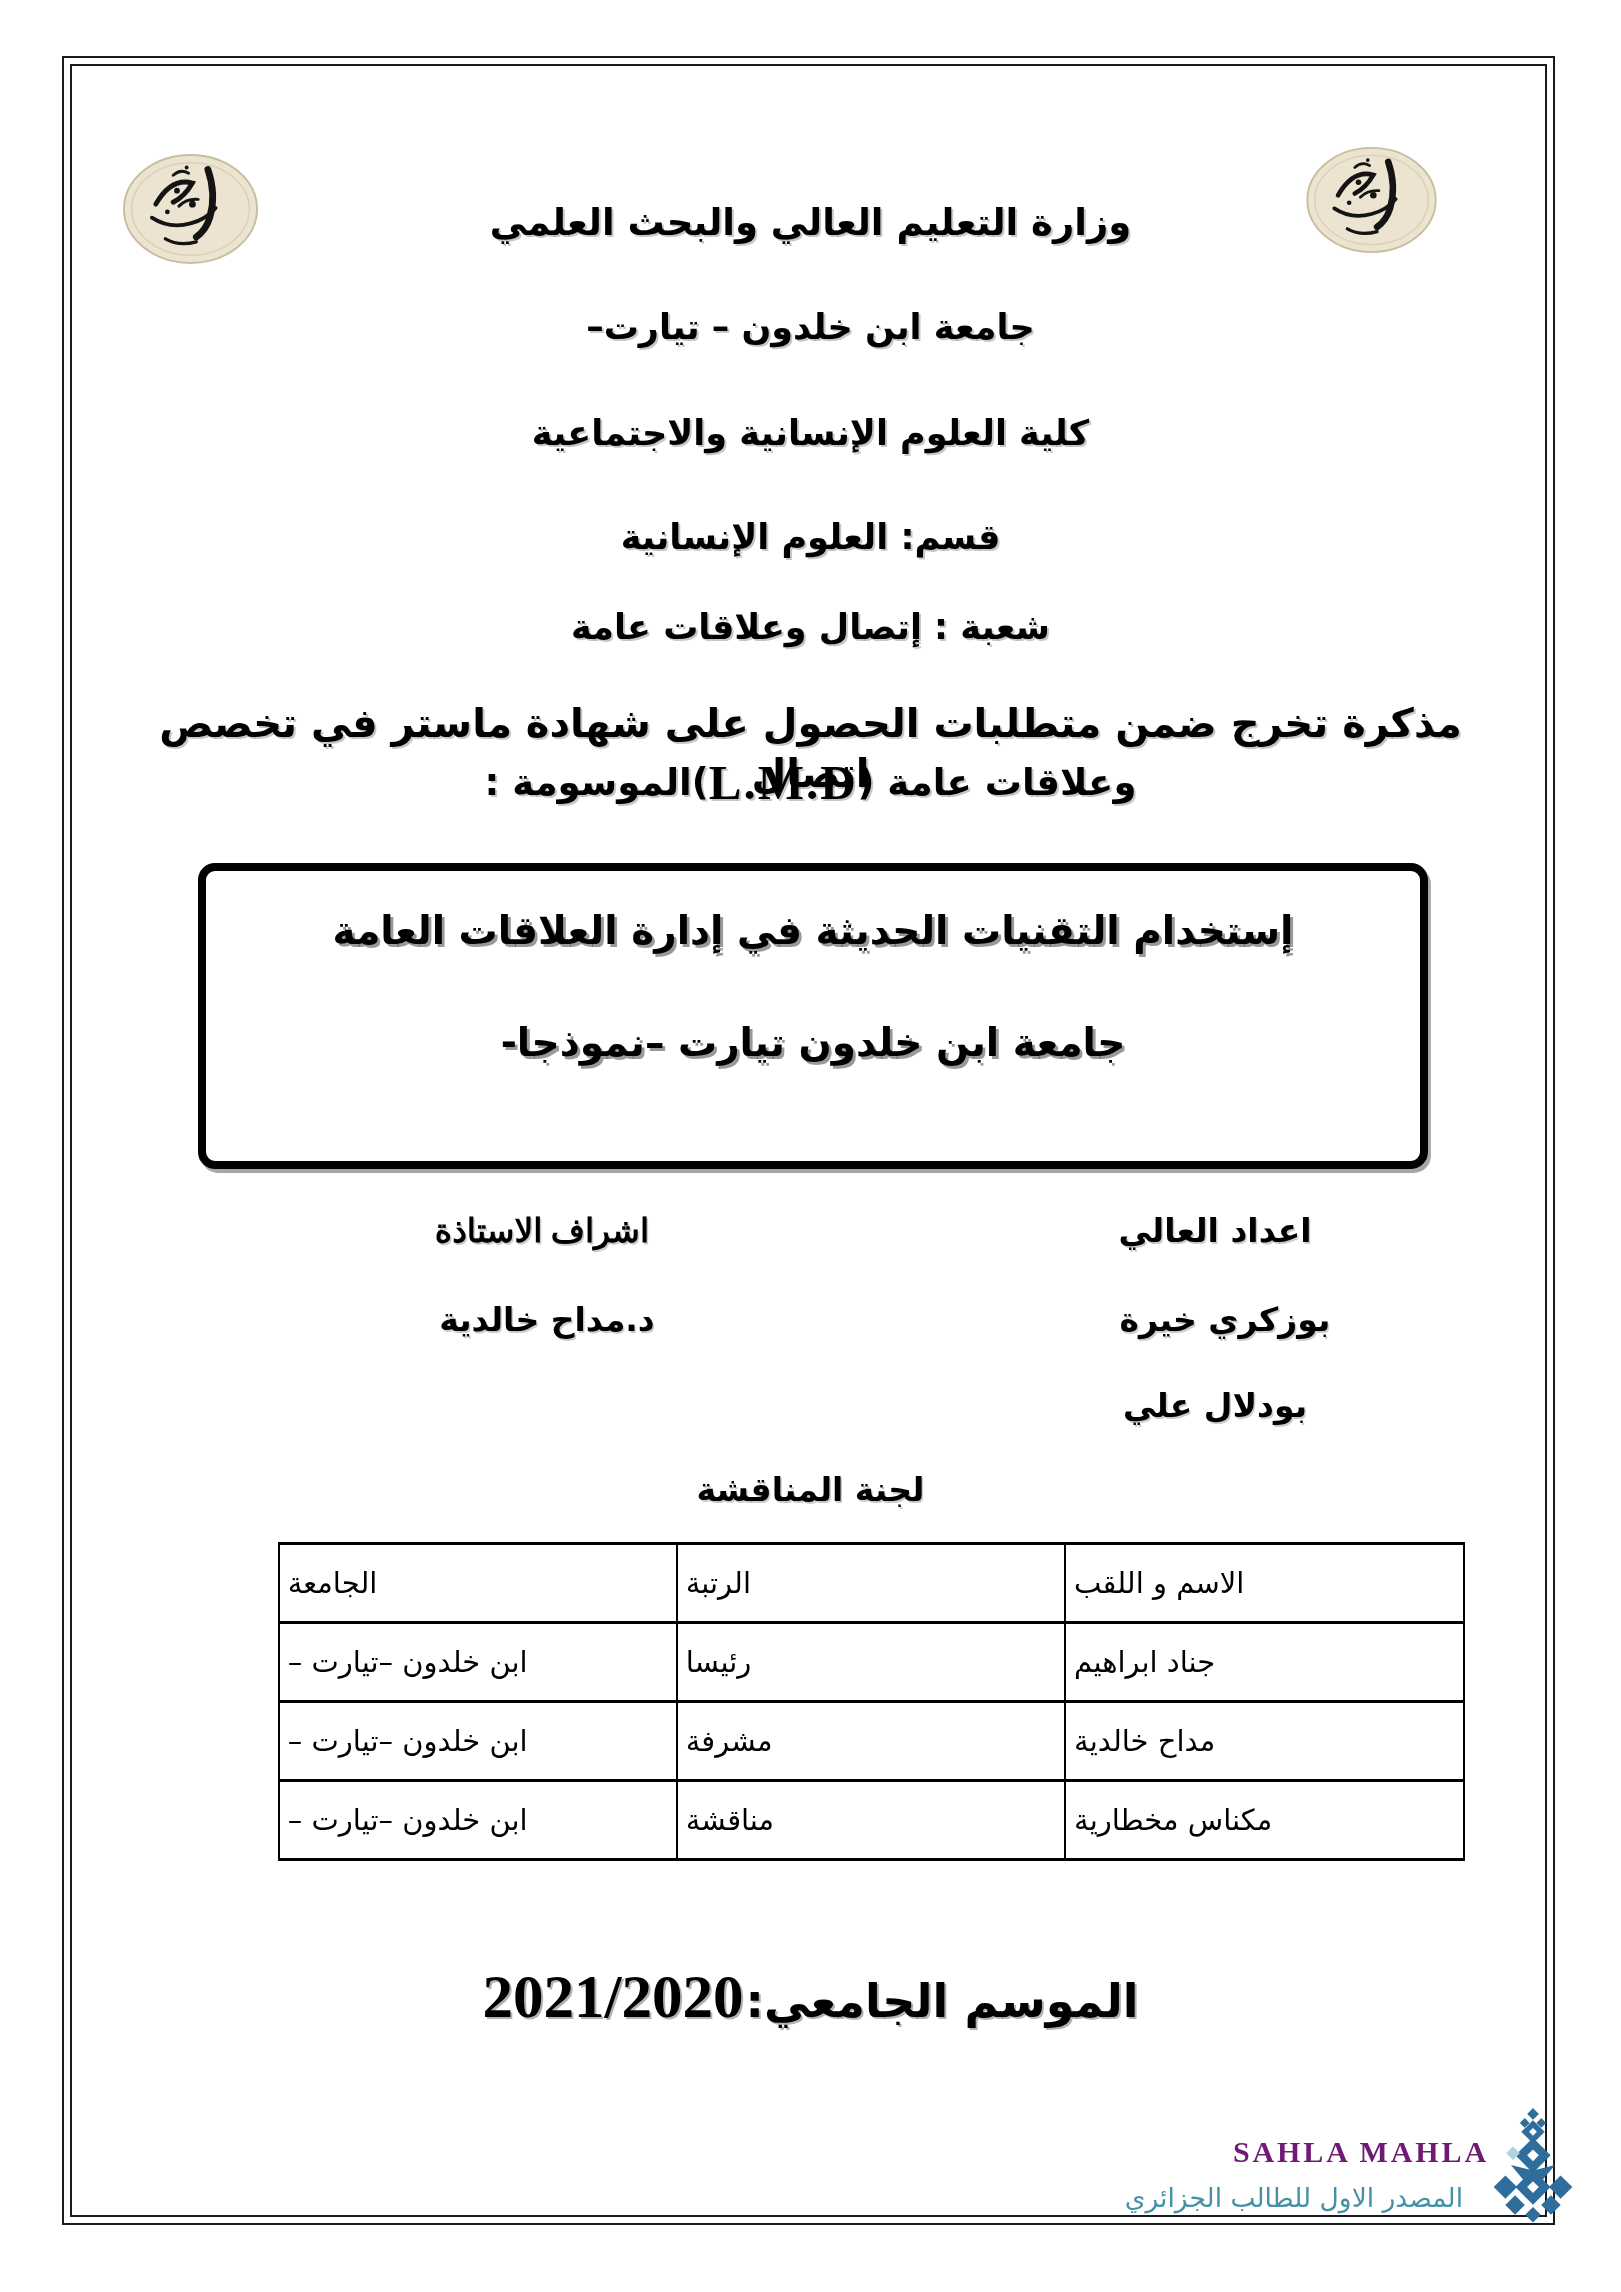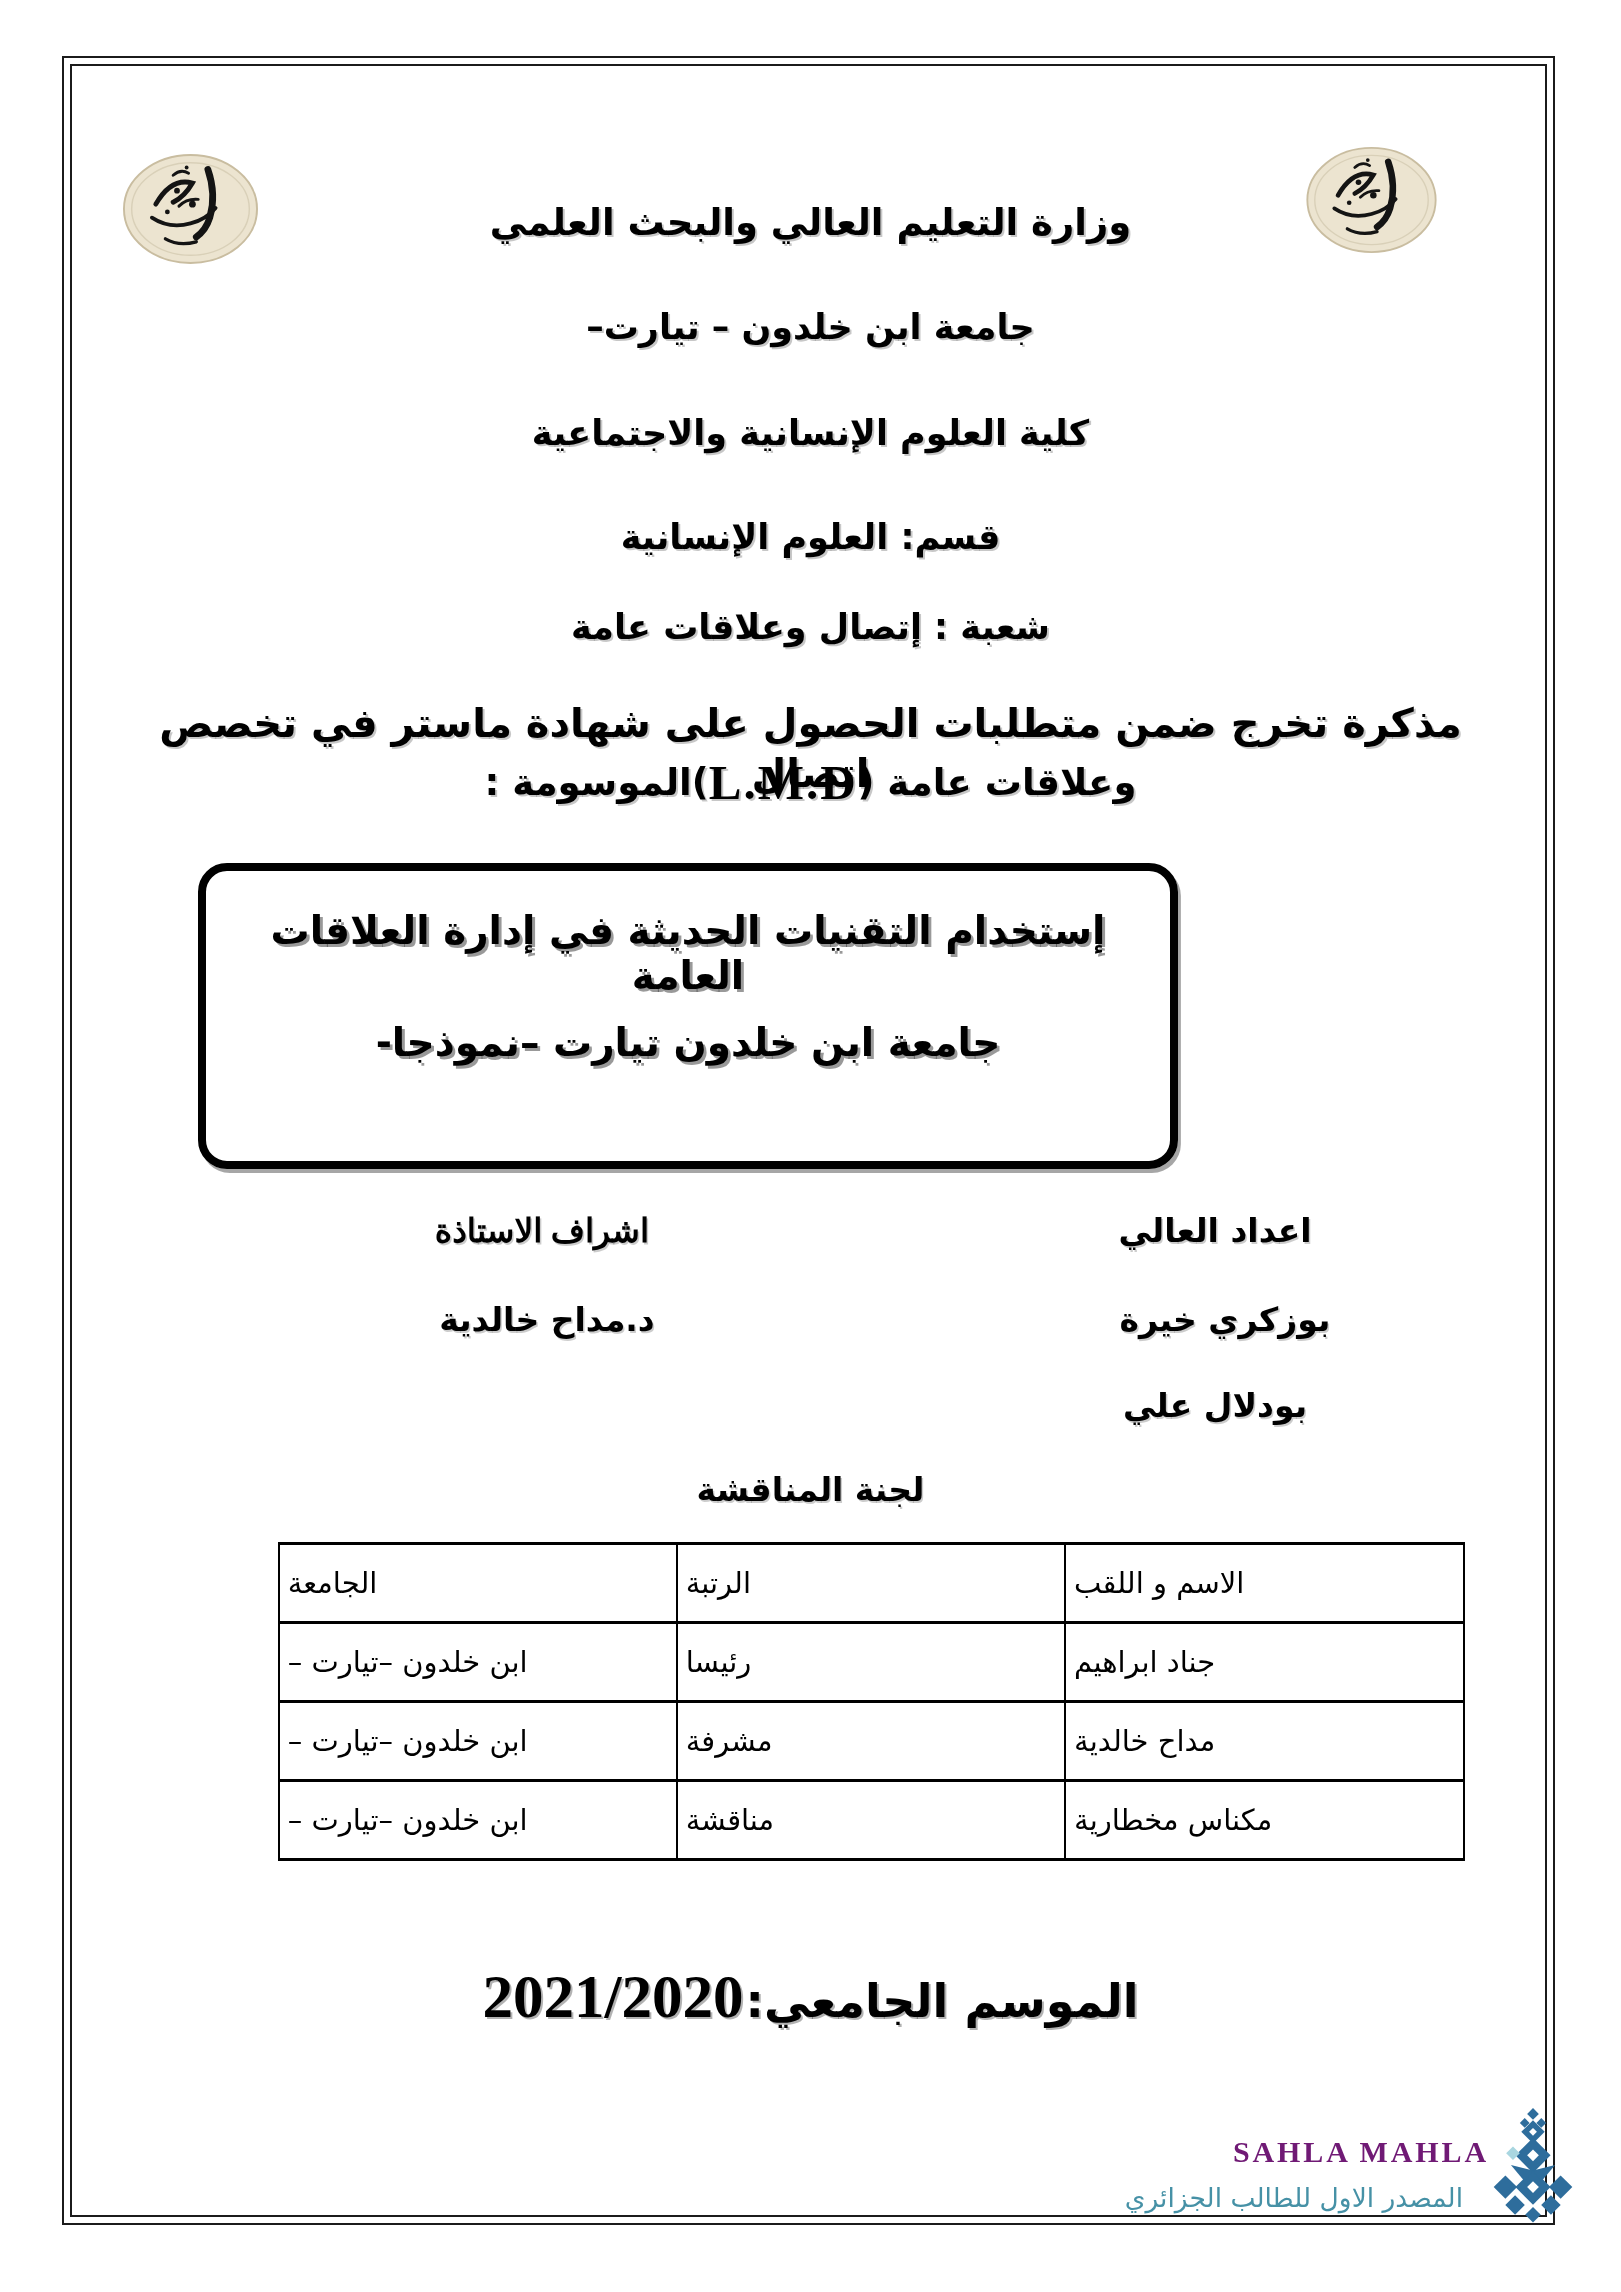--- a/index.html
+++ b/index.html
@@ -24,22 +24,22 @@
   .l3{top:412px;}
   .l4{top:516px;}
   .l5{top:606px;}
   .l6{top:698px;font-size:40px;}
   .l7{top:752px;font-size:37px;}
   .lmd{
     font-family:"Liberation Serif","DejaVu Serif",serif;
     font-size:49px;letter-spacing:2px;vertical-align:-3.9px;
   }
   .title-box{
-    position:absolute;left:198px;top:863px;width:980px;height:306px;
-    border:8.8px solid #000;border-radius:29px;box-sizing:border-box;z-index:2;
+    position:absolute;left:198px;top:863px;width:1230px;height:306px;
+    border:8.8px solid #000;border-radius:17px;box-sizing:border-box;z-index:2;
     box-shadow:2.9px 3.9px 0 rgba(0,0,0,0.35);
   }
   .tb-line{
     position:absolute;left:29px;right:29px;text-align:center;font-weight:bold;
     font-size:39px;text-shadow:2.9px 2.9px 0 rgba(0,0,0,0.4);
   }
   .tb1{top:37px;}
   .tb2{top:149px;}
   .col-label{
     position:absolute;width:372px;text-align:center;font-weight:bold;font-size:33px;

